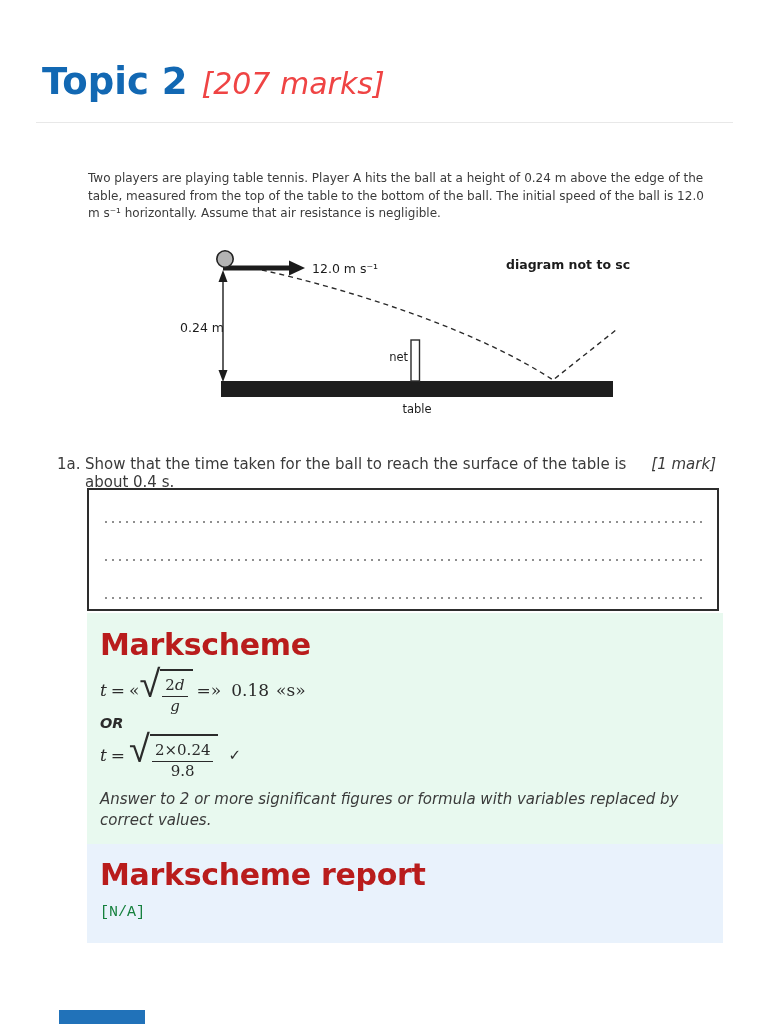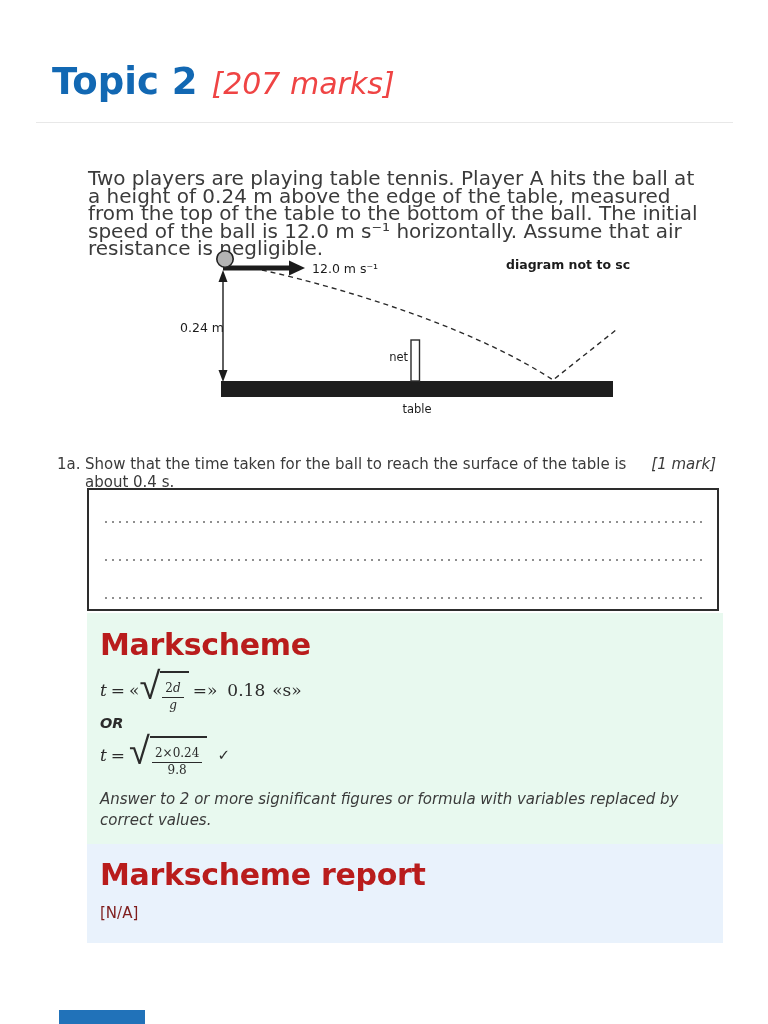--- a/index.html
+++ b/index.html
@@ -3,27 +3,27 @@
 <meta charset="utf-8">
 <style>
   * { margin:0; padding:0; box-sizing:border-box; }
   html,body { background:#ffffff; }
   body {
     width:768px; height:1024px; position:relative; overflow:hidden;
     font-family:"DejaVu Sans","Liberation Sans",sans-serif; color:#3b3b3b;
   }
 
   
-  .page-header { position:absolute; left:52px; top:60px; display:flex; align-items:baseline; gap:14px; }
+  .page-header { position:absolute; left:42px; top:60px; display:flex; align-items:baseline; gap:14px; }
   .page-title { font-size:37px; font-weight:bold; color:#1268b3; }
   .page-marks { font-size:30px; font-style:italic; color:#ef4444; }
   .divider { position:absolute; left:36px; top:122px; width:697px; height:1px; background:#e8e8e8; }
 
   
-  .intro { position:absolute; left:88px; top:170px; width:624px; font-size:20px; line-height:17.6px; color:#3b3b3b; }
+  .intro { position:absolute; left:88px; top:170px; width:624px; font-size:12px; line-height:17.6px; color:#3b3b3b; }
 
   
   .diagram { position:absolute; left:150px; top:244px; width:480px; height:175px; }
   .diagram text { font-family:"DejaVu Sans","Liberation Sans",sans-serif; fill:#1c1c1c; }
   .lbl { font-size:12.5px; }
   .lbl-sm { font-size:11.5px; }
   .lbl-bold { font-size:12.5px; font-weight:bold; }
 
   
   .question { position:absolute; left:57px; top:444px; width:659px; display:flex; align-items:flex-start; font-size:15px; line-height:17.5px;margin-top:12px; }
@@ -44,30 +44,30 @@
 
   
   .formula { font-family:"DejaVu Serif","Liberation Serif",serif; font-size:17px; color:#2b2b2b;
     display:flex; align-items:center; height:44px; }
   .f1 { margin-top:6px; } .f2 { margin-top:2px; }
   .mvar { font-style:italic; }
   .mo { margin:0 4px; }
   .sqrt { display:inline-flex; align-items:flex-start; }
   .rad { font-size:38px; line-height:38px; font-family:"DejaVu Sans",sans-serif; font-weight:200; }
   .radicand { border-top:2px solid #2b2b2b; margin-top:4px; padding:3px 5px 0 2px; display:inline-block; }
-  .frac { display:inline-flex; flex-direction:column; align-items:center; font-size:12px; line-height:1.15; }
+  .frac { display:inline-flex; flex-direction:column; align-items:center; font-size:15px; line-height:1.15; }
   .num { border-bottom:1.2px solid #2b2b2b; padding:0 3px 1px; }
   .den { padding-top:1px; }
   .result { margin-left:6px; }
   .unit { margin-left:7px; }
   .tick { margin-left:10px; font-family:"DejaVu Sans",sans-serif; font-size:15px; color:#2b2b2b; }
   .or-label { font-weight:bold; font-style:italic; font-size:14.5px; color:#2b2b2b; margin-top:3px; }
   .ms-note { margin-top:12px; font-style:italic; font-size:15px; line-height:21px; width:612px; color:#3b3b3b; }
 
-  .ex-body { margin-top:12px; font-size:15px; color:#7f1d1d; }
+  .ex-body { margin-top:12px; font-size:15px; color:#15803d;font-family:Liberation Mono, monospace; }
 
   
   .sliver { position:absolute; left:59px; top:1010px; width:86px; height:14px; background:#2172b9; }
 </style>
 </head>
 <body>
 
 <div class="page-header">
   <span class="page-title">Topic 2</span>
   <span class="page-marks">[207 marks]</span>

